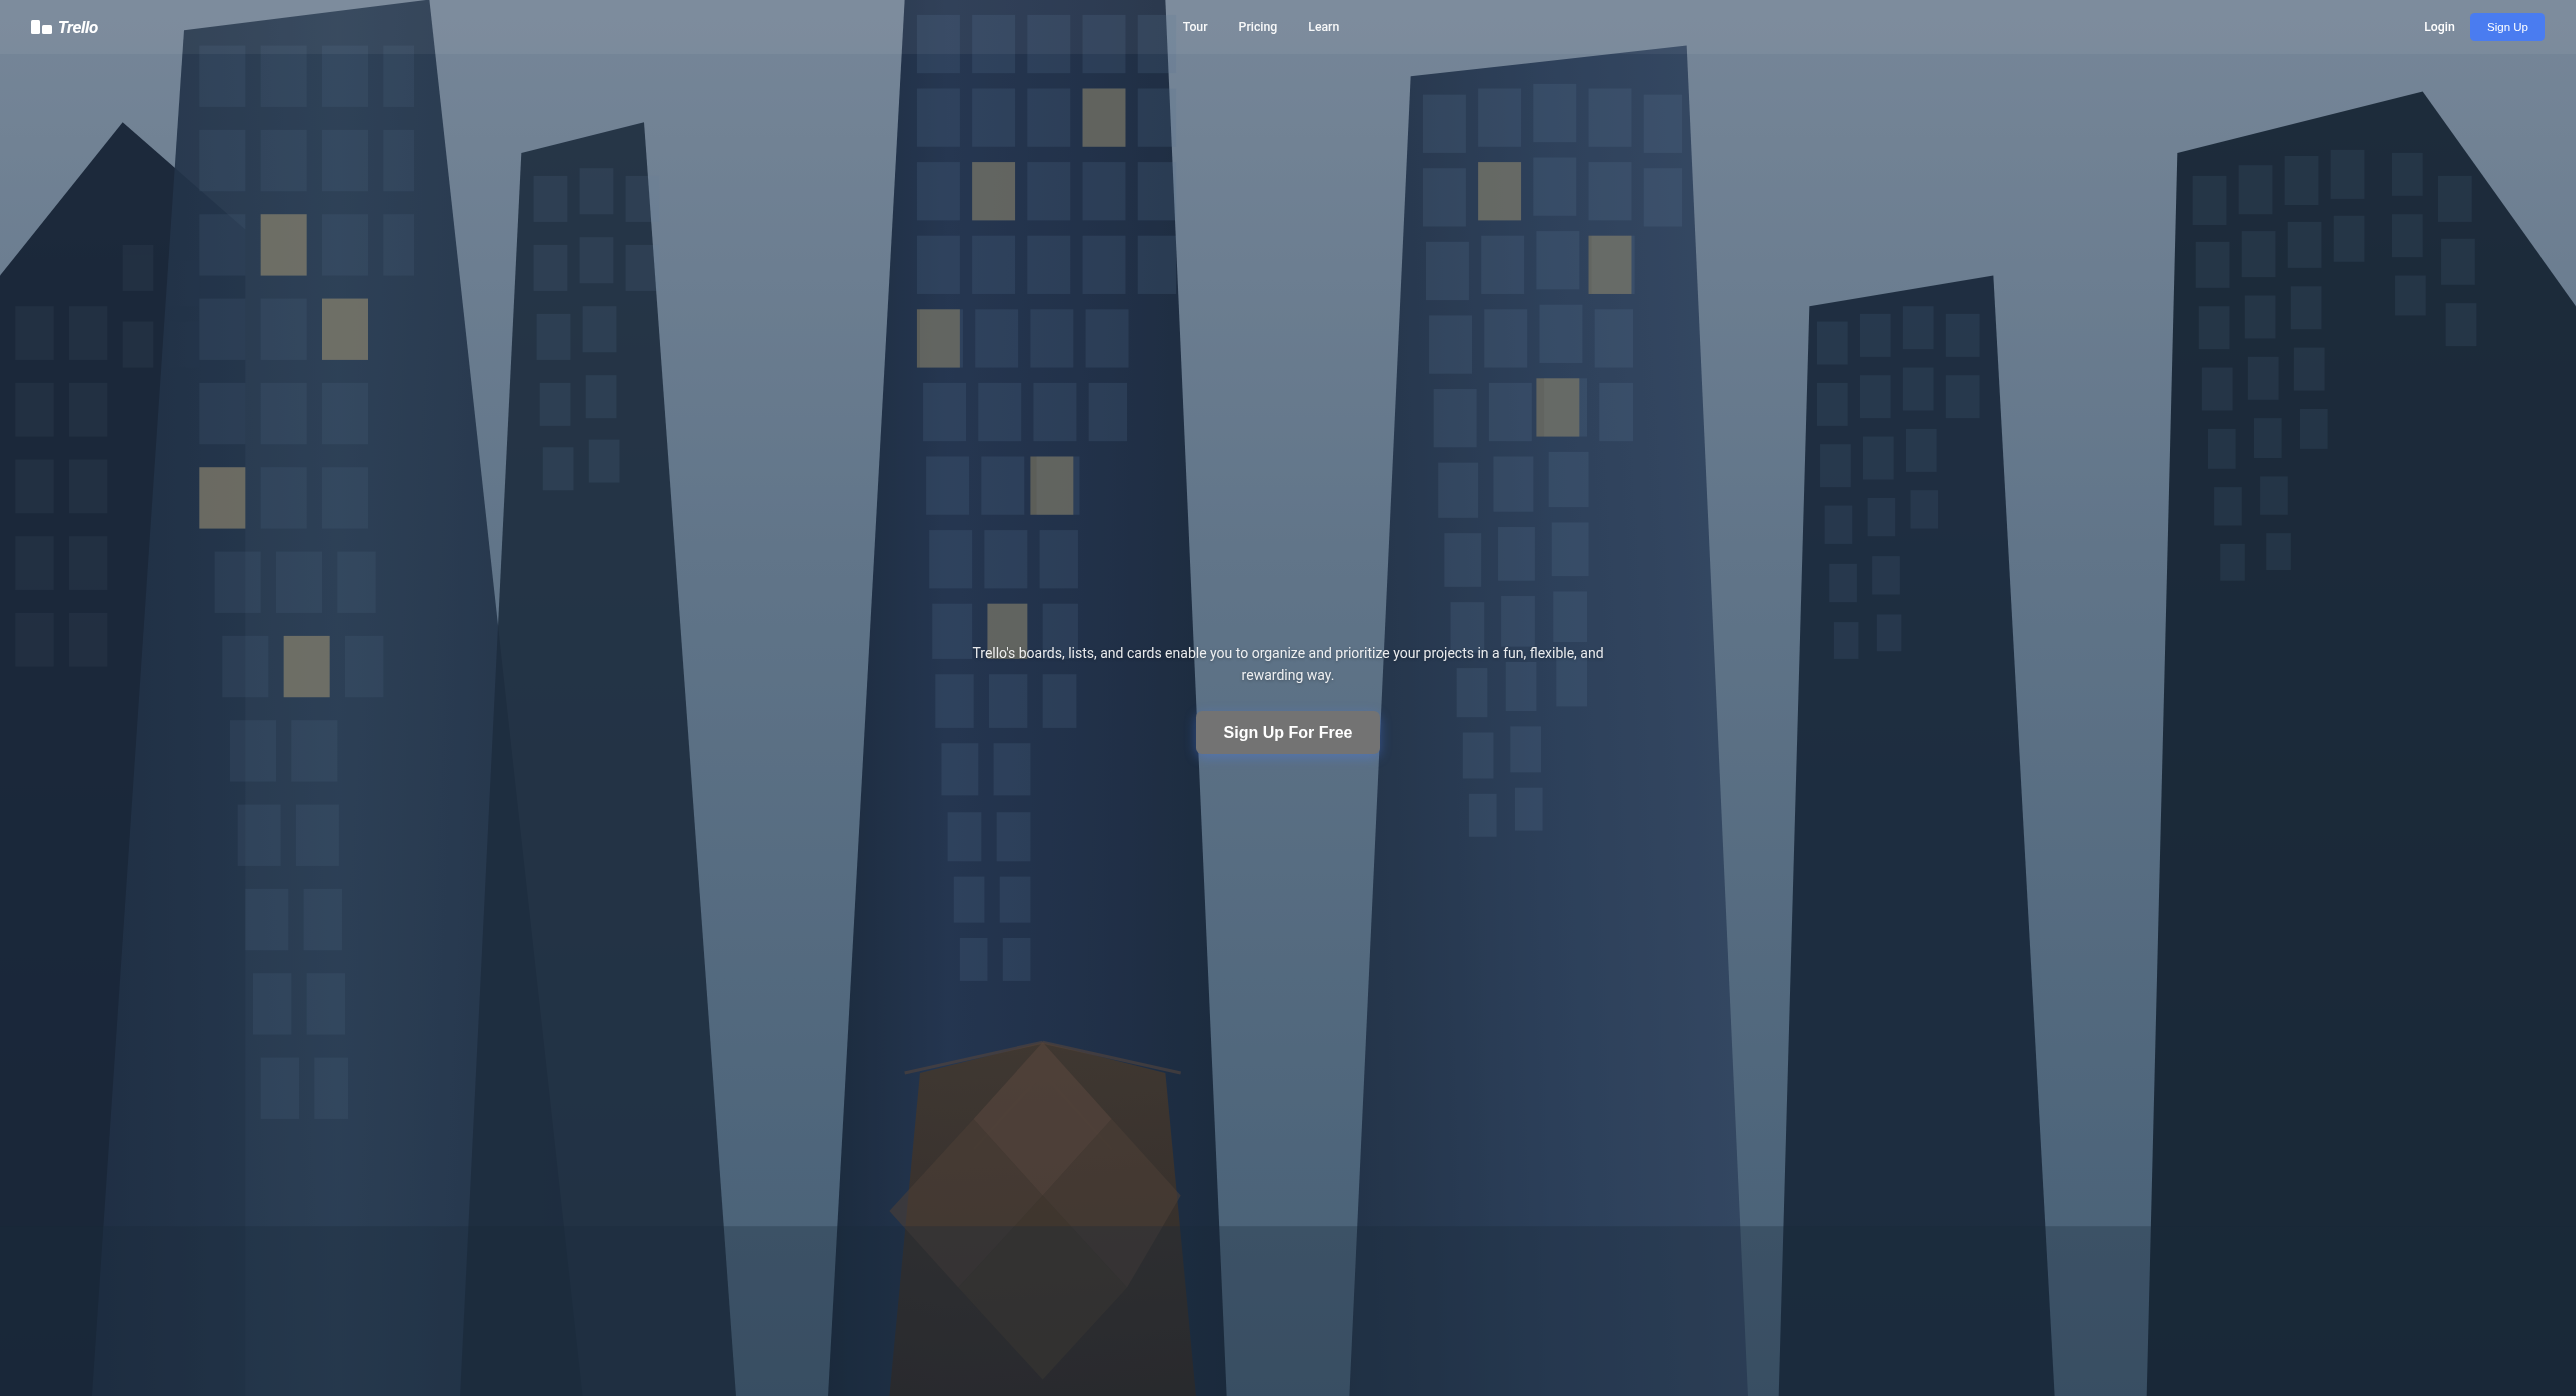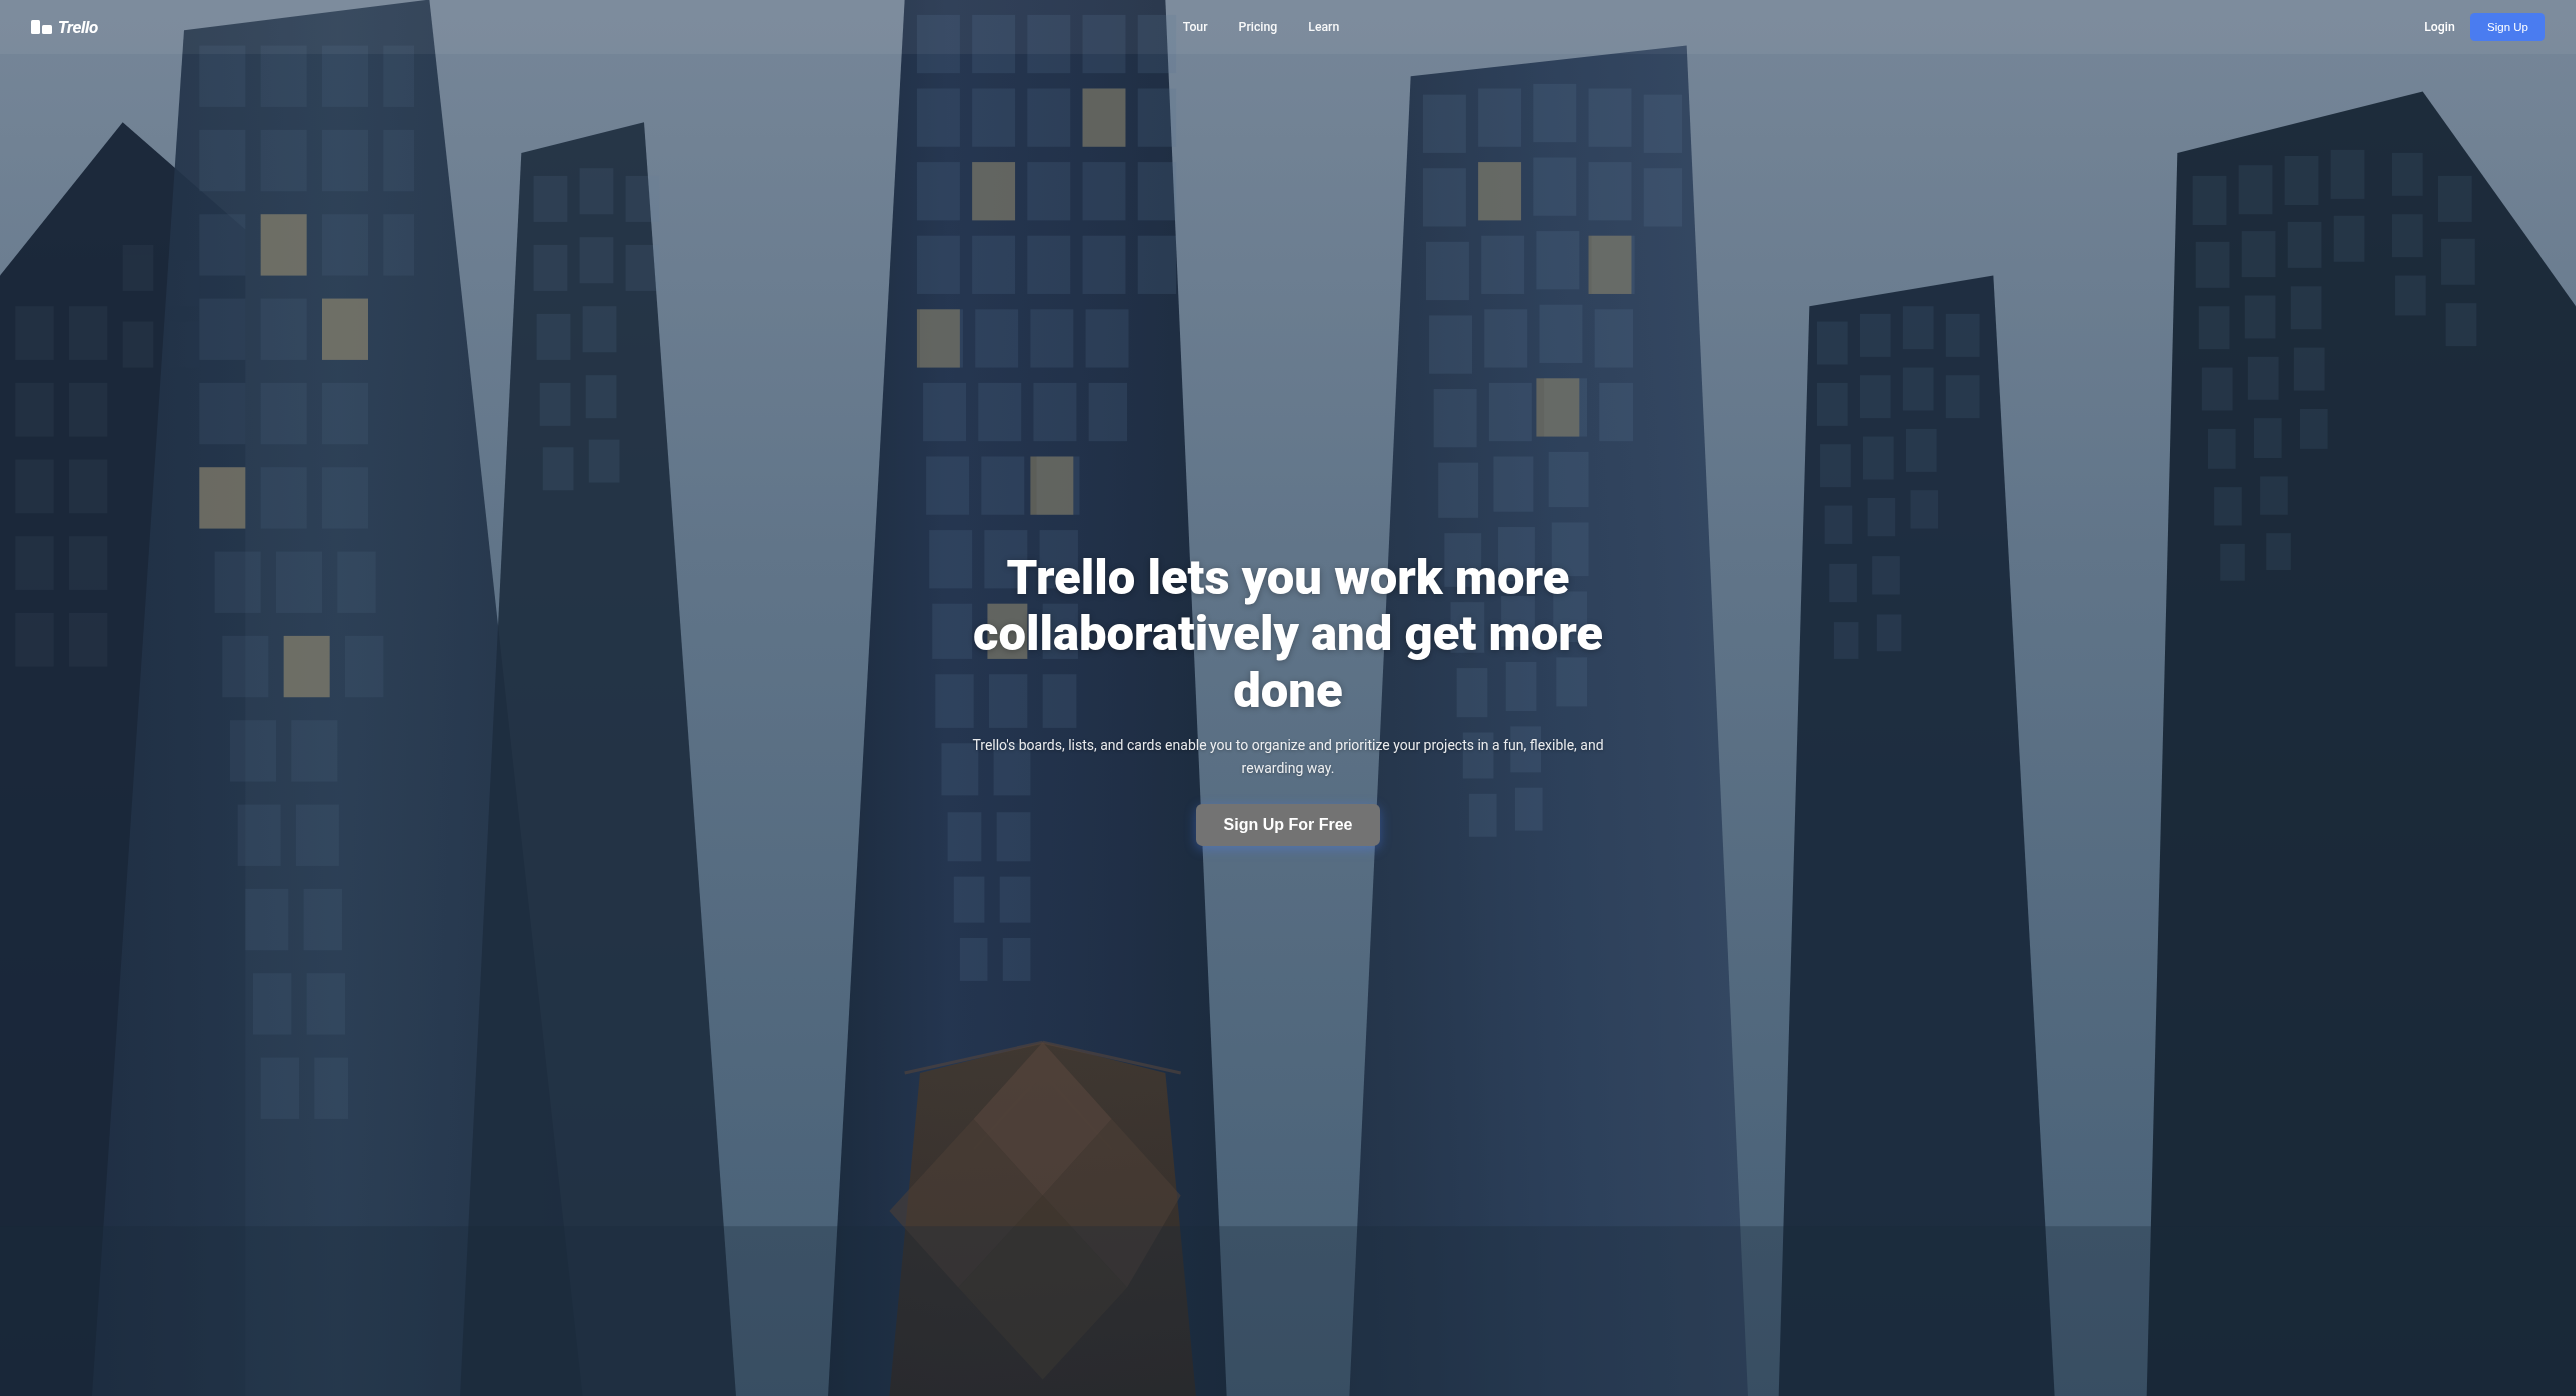--- a/index.html
+++ b/index.html
@@ -516,19 +516,18 @@
       <a class="nav-link" href="#">Pricing</a>
       <a class="nav-link" href="#">Learn</a>
     </div>
     <div class="navbar-right">
       <a class="login-link" href="#">Login</a>
       <button class="signup-btn">Sign Up</button>
     </div>
   </nav>
 
   <div class="hero-content">
-    <h1 class="hero-title">Trello lets you work more collaboratively and get more done</h1>
     <p class="hero-subtitle">Trello's boards, lists, and cards enable you to organize and prioritize your projects in a fun, flexible, and rewarding way.</p>
     <button class="hero-cta-btn">Sign Up For Free</button>
   </div>
 
 </div>
 
 
 </body></html>

